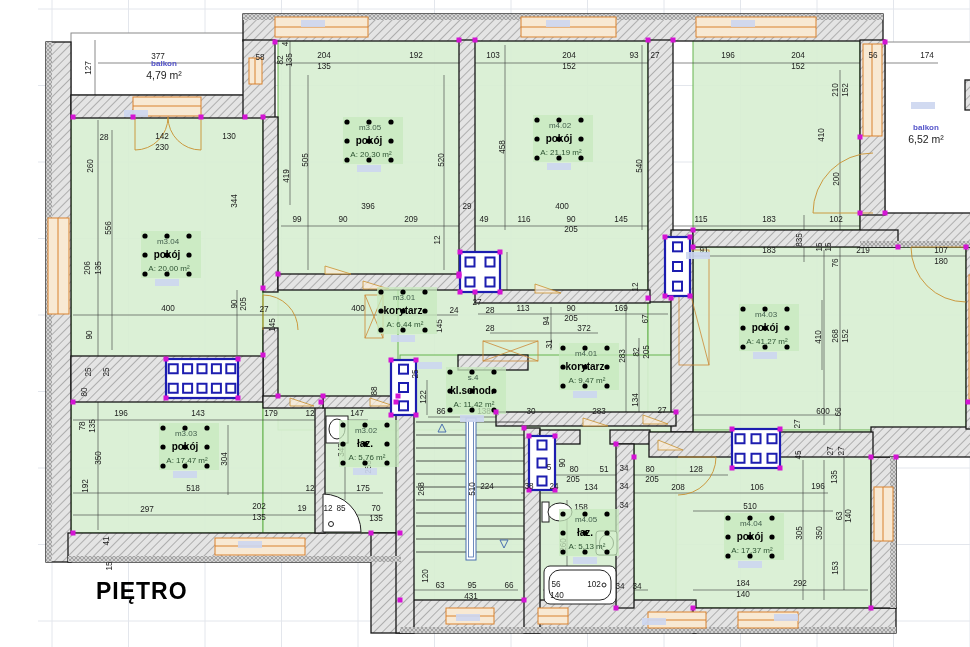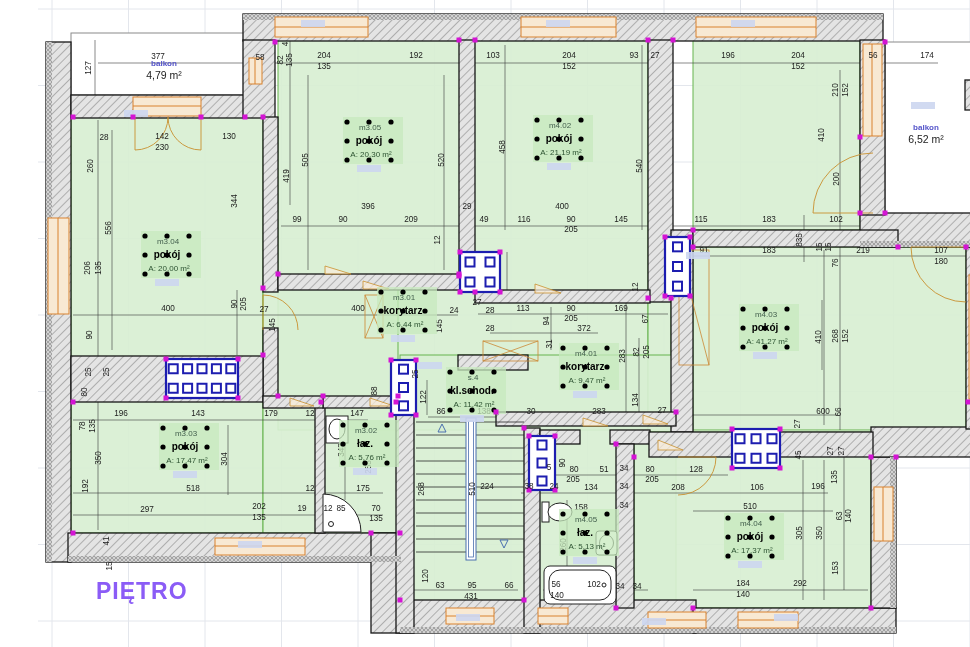--- a/index.html
+++ b/index.html
@@ -6,21 +6,21 @@
   #stage{position:relative;width:970px;height:647px;overflow:hidden;background:#ffffff;
          font-family:"Liberation Sans",sans-serif;margin-left:38px;}
   svg text{font-family:"Liberation Sans","DejaVu Sans",sans-serif;}
   .dim{font-size:8.2px;fill:#1c1c1c;}
   .rid{font-size:8px;fill:#44604e;}
   .rtype{font-size:10px;font-weight:bold;fill:#000;}
   .rarea{font-size:8px;fill:#2c5231;}
   .blk{font-size:8px;font-weight:bold;fill:#5353c9;}
   .bar{font-size:10.5px;fill:#222;}
   #floor-title{position:absolute;left:58px;top:578px;font-size:23px;font-weight:bold;
-               color:#8b5cf6;letter-spacing:1px;}
+               color:#000000;letter-spacing:1px;}
 </style>
 </head>
 <body>
 
 <div id="stage">
 <svg id="plan" width="970" height="647" viewBox="0 0 970 647">
   <defs>
     <pattern id="h" width="6" height="6" patternUnits="userSpaceOnUse" patternTransform="rotate(45)">
       <rect width="6" height="6" fill="#e4e4e4"></rect>
       <line x1="0" y1="0" x2="0" y2="6" stroke="#979797" stroke-width="1.4"></line>

